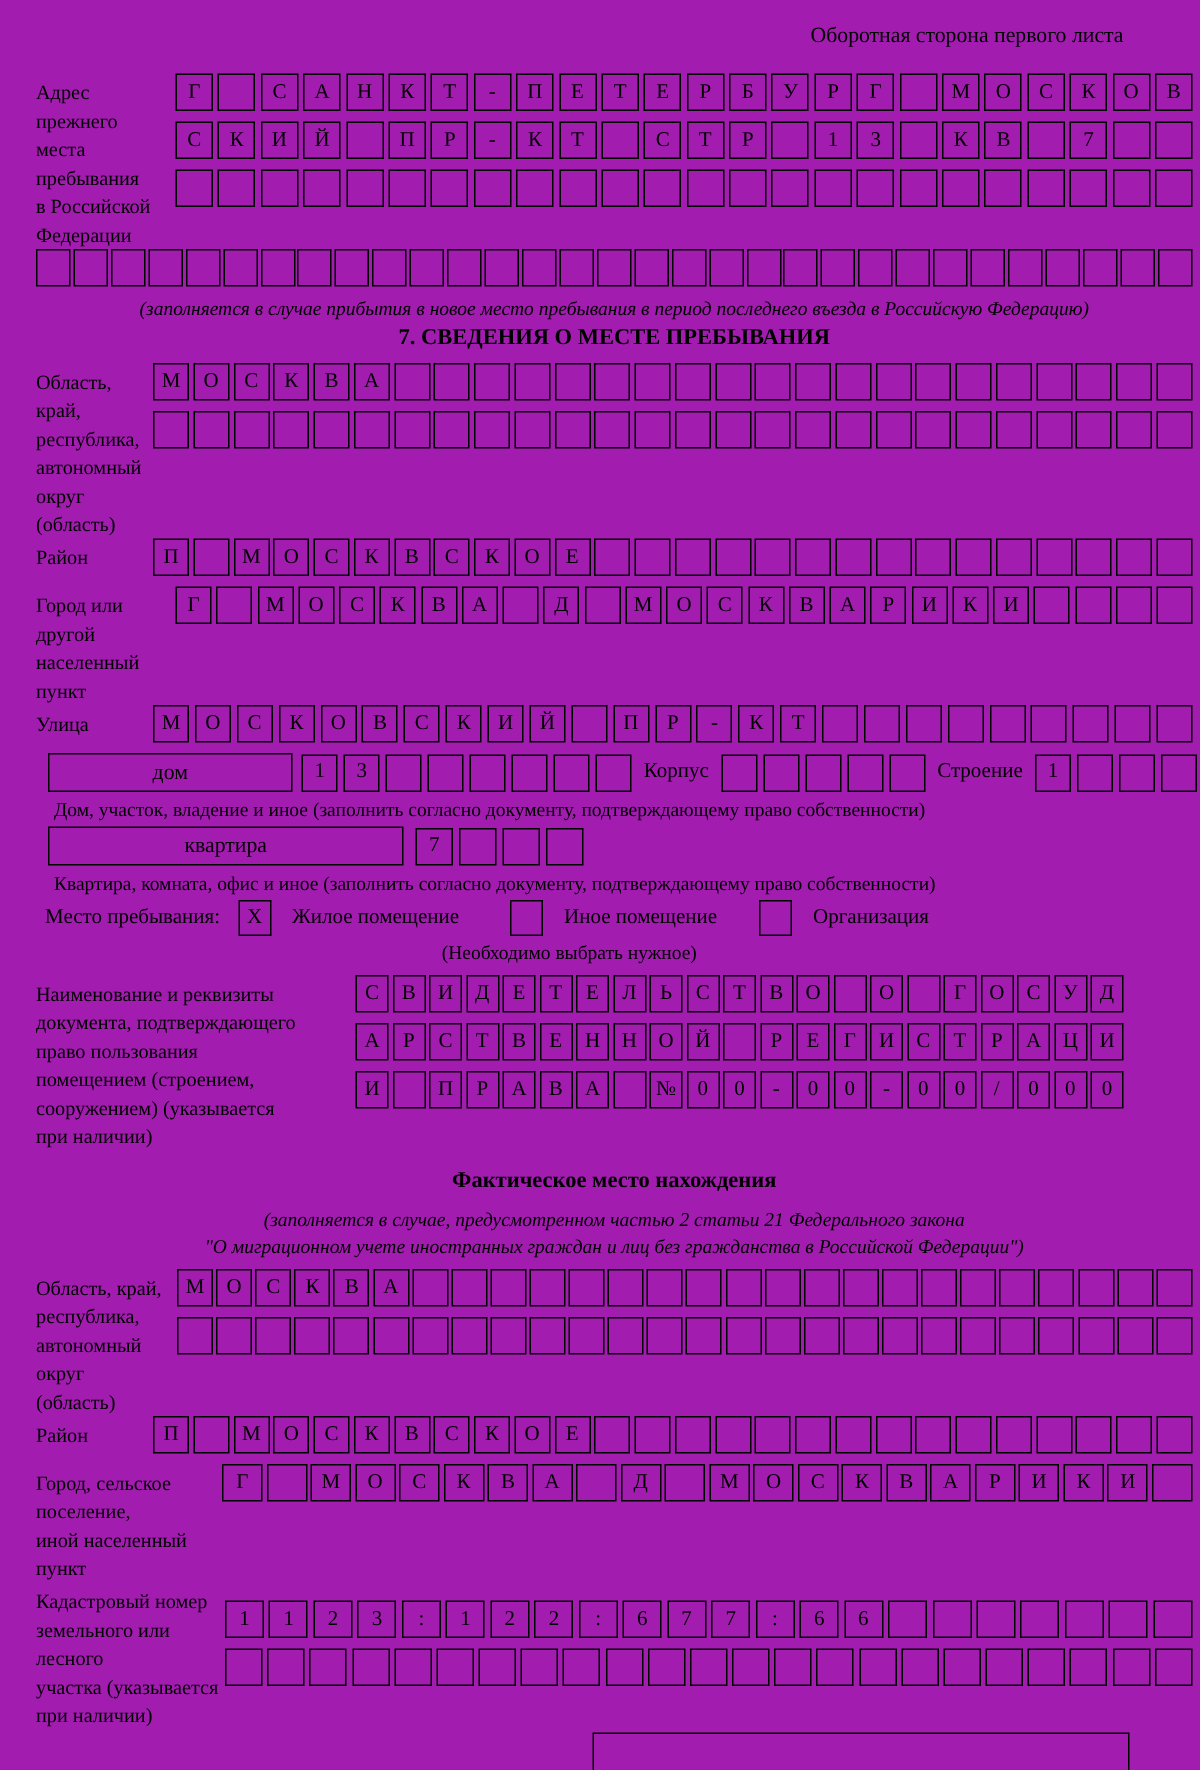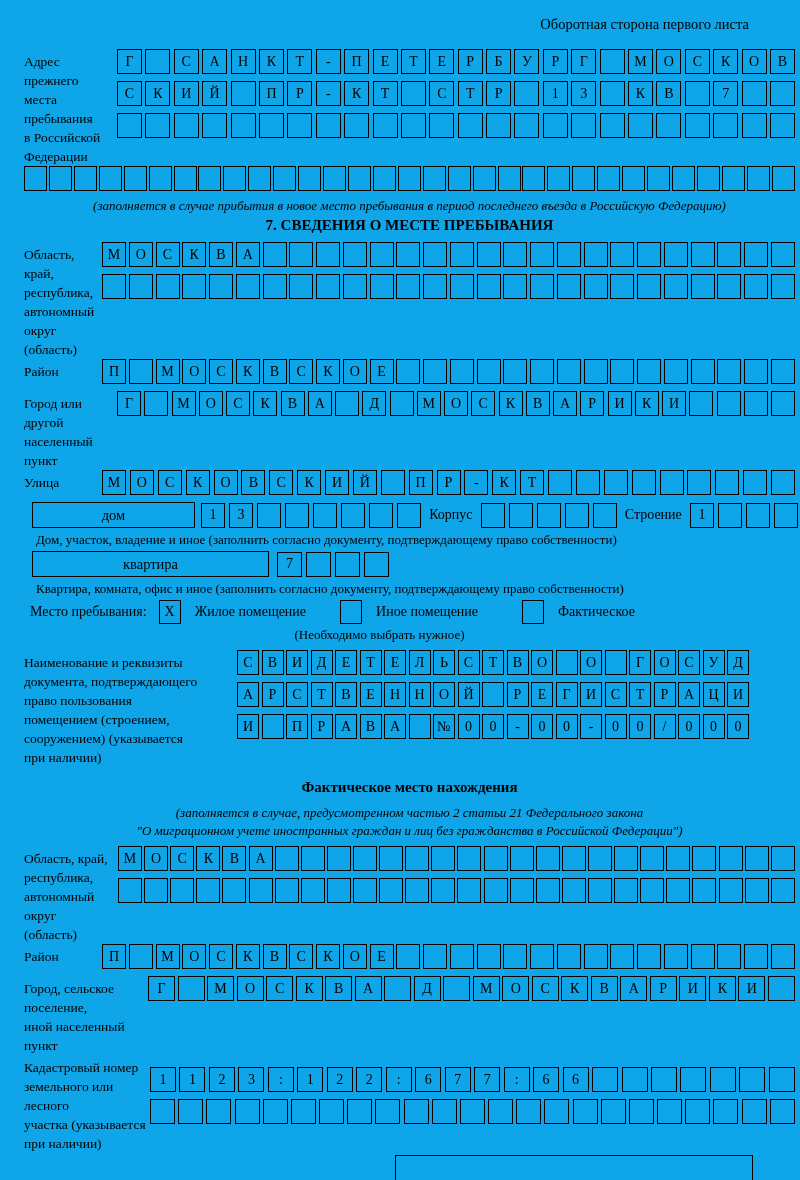--- a/index.html
+++ b/index.html
@@ -1,19 +1,19 @@
 <!DOCTYPE html>
 <html><head>
 <meta charset="utf-8">
 <style>
   * { box-sizing: border-box; }
   html,body { margin:0; padding:0; background:#ffffff; }
   .page {
     width:800px; height:1180px; overflow:hidden; position:relative;
-    background:#0ea5e9; color:#000;
+    background:#a21caf; color:#000;
     font-family:"Liberation Serif","DejaVu Serif",serif;
     padding:16px 5px 0 24px;
   }
   .hdr-note { text-align:right; padding-right:46px; font-size:14.5px; margin-bottom:16px; }
 
   .field { display:flex; align-items:flex-start; }
   .flabel { flex:none; font-size:13.5px; line-height:19px; padding-top:3px; }
   .lines { white-space:pre-line; }
   .fgrid { flex:1 1 auto; min-width:0; }
 
@@ -42,21 +42,21 @@
   .rect-apt { width:237px; }
   .houserow { display:flex; align-items:center; justify-content:space-between; width:766px; margin:0 0 4px 8px; }
   .aptrow { display:flex; align-items:center; margin:0 0 4px 8px; }
   .aptrow .rect { margin-right:8px; }
   .inline-label { font-size:14px; flex:none; padding:0 2px; }
 
   .stayrow { display:flex; align-items:center; margin:2px 0 3px 6px; font-size:14px; }
   .stay-label { margin-right:12px; }
   .cb { flex:none; width:22px; height:24px; border:1.6px solid #000; display:flex; align-items:center; justify-content:center; font-size:14px; margin-right:14px; }
   .opt-label.o1 { margin-right:34px; }
-  .opt-label.o2 { margin-right:44px;text-align:right; }
+  .opt-label.o2 { margin-right:28px;text-align:right; }
   .choose-note { text-align:center; font-size:13px; margin:0 60px 7px 0; }
 
   .doc-grid { flex:none; width:512px; }
   .cad-grid { padding-top:12px; }
 
   .markbox { width:358px; height:176px; border:1.6px solid #000; margin:2px 0 4px 371px; }
 </style>
 </head>
 <body>
 
@@ -394,21 +394,21 @@
   </div>
   <div class="note">Квартира, комната, офис и иное (заполнить согласно документу, подтверждающему право собственности)</div>
 
   <div class="stayrow">
     <span class="stay-label">Место пребывания:</span>
     <span class="cb">X</span>
     <span class="opt-label o1">Жилое помещение</span>
     <span class="cb"></span>
     <span class="opt-label o2">Иное помещение</span>
     <span class="cb"></span>
-    <span class="opt-label o3">Фактическое</span>
+    <span class="opt-label o3">Организация</span>
   </div>
   <div class="choose-note">(Необходимо выбрать нужное)</div>
 
   <div class="field">
     <div class="flabel lines w213">Наименование и реквизиты
 документа, подтверждающего
 право пользования
 помещением (строением,
 сооружением) (указывается
 при наличии)</div>

